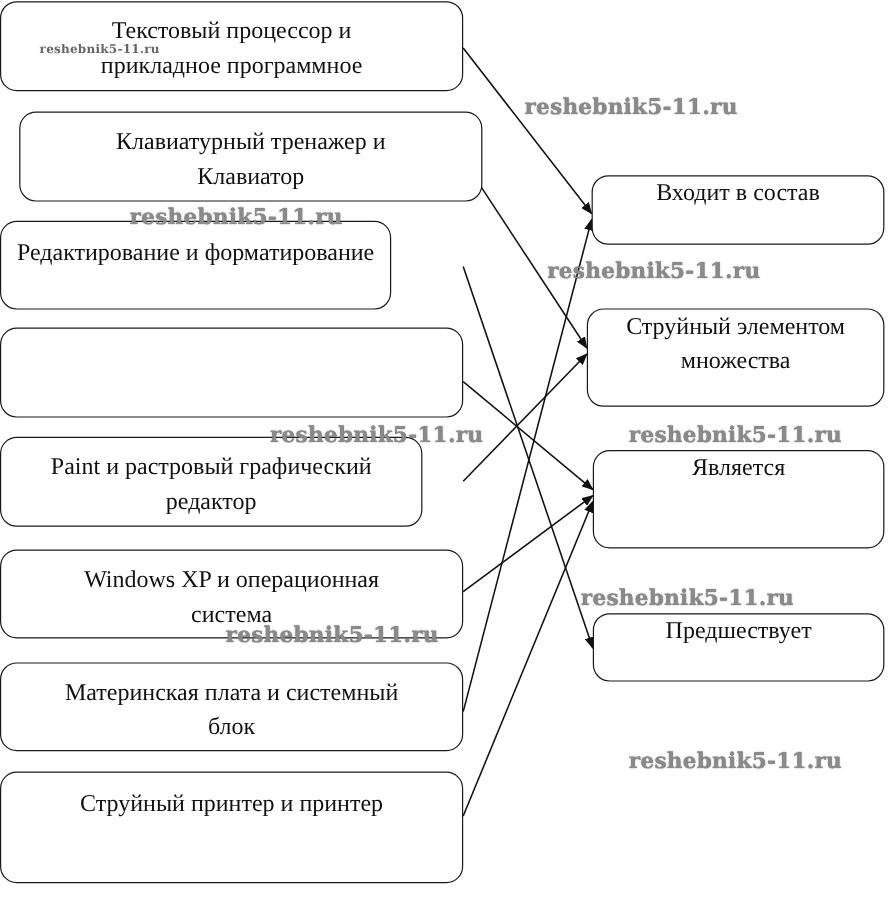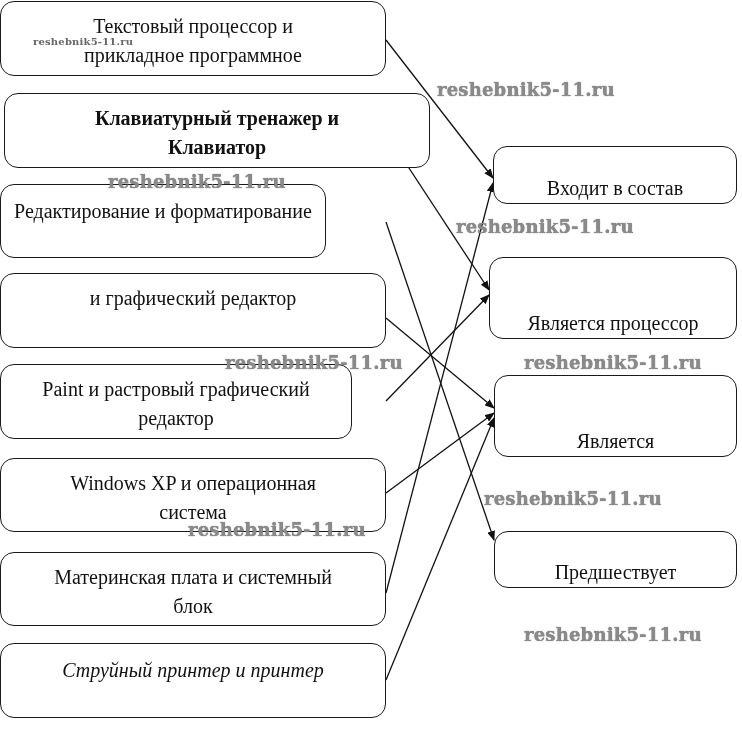--- a/index.html
+++ b/index.html
@@ -2,21 +2,21 @@
 <html><head>
 <meta charset="utf-8">
 <style>
   html, body { margin: 0; padding: 0; background: #ffffff; }
   body { width: 742px; height: 752px; position: relative; overflow: hidden;
          font-family: "Liberation Serif", "DejaVu Serif", serif; color: #111; }
   .box { position: absolute; box-sizing: border-box; border: 1.5px solid #1a1a1a;
          border-radius: 14px; background: #fff; display: flex; justify-content: center;
          text-align: center; font-size: 20px; line-height: 29px; padding: 0 8px; }
   .box.top { align-items: flex-start; padding-top: 10px; }
-  .box.mid { align-items: flex-end; }
+  .box.mid { align-items: flex-start; }
   .box span { display: block; }
   .wm { position: absolute; font-family: "DejaVu Serif", "Liberation Serif", serif;
         font-weight: bold; color: #8a8a8a; font-size: 18px; letter-spacing: 0.2px;
         text-shadow: 0 0 1px #555; white-space: nowrap; pointer-events: none; }
   .wm.small { font-size: 10px; color: #666; text-shadow: none; }
   svg#arrows { position: absolute; left: 0; top: 0; }
 </style>
 </head>
 <body>
 
@@ -37,76 +37,76 @@
       <line x1="386" y1="680" x2="494" y2="418" stroke="#111" stroke-width="1.3" marker-end="url(#ah)"></line>
     </g>
 </svg>
 
 <div class="box top" id="box-l1" style="left:0;top:1px;width:386px;height:75px;">
   <div>
       <span>Текстовый процессор и</span>
       <span>прикладное программное</span>
     </div>
 </div>
-<div class="box top" id="box-l2" style="left:4px;top:93px;width:426px;height:75px;font-weight:bold;">
+<div class="box top" id="box-l2" style="left:16px;top:93px;width:386px;height:75px;">
   <div>
       <span>Клавиатурный тренажер и</span>
       <span>Клавиатор</span>
     </div>
 </div>
 <div class="box top" id="box-l3" style="left:0;top:184px;width:326px;height:74px;padding-top:12px;">
   <div>
       <span>Редактирование и форматирование</span>
     </div>
 </div>
 <div class="box top" id="box-l4" style="left:0;top:273px;width:386px;height:75px;">
   <div>
-      <span>и графический редактор</span>
     </div>
 </div>
 <div class="box top" id="box-l5" style="left:0;top:364px;width:352px;height:75px;">
   <div>
       <span>Paint и растровый графический</span>
       <span>редактор</span>
     </div>
 </div>
 <div class="box top" id="box-l6" style="left:0;top:458px;width:386px;height:74px;">
   <div>
       <span>Windows XP и операционная</span>
       <span>система</span>
     </div>
 </div>
 <div class="box top" id="box-l7" style="left:0;top:552px;width:386px;height:74px;font-family:Liberation Serif, serif;">
   <div>
       <span>Материнская плата и системный</span>
       <span>блок</span>
     </div>
 </div>
-<div class="box top" id="box-l8" style="left:0;top:643px;width:386px;height:75px;padding-top:12px;font-style:italic;">
+<div class="box top" id="box-l8" style="left:0;top:643px;width:386px;height:93px;padding-top:12px;">
   <div>
       <span>Струйный принтер и принтер</span>
     </div>
 </div>
 
 <div class="box mid" id="box-r1" style="left:493px;top:146px;width:244px;height:58px;">
   <div>
       <span>Входит в состав</span>
     </div>
 </div>
 <div class="box mid" id="box-r2" style="left:489px;top:257px;width:248px;height:82px;">
   <div>
-      <span>Является процессор</span>
+      <span>Струйный элементом</span>
+      <span>множества</span>
     </div>
 </div>
 <div class="box mid" id="box-r3" style="left:494px;top:375px;width:243px;height:82px;">
   <div>
       <span>Является</span>
     </div>
 </div>
-<div class="box mid" id="box-r4" style="left:494px;top:511px;width:243px;height:57px;margin-top:20px;">
+<div class="box mid" id="box-r4" style="left:494px;top:511px;width:243px;height:57px;">
   <div>
       <span>Предшествует</span>
     </div>
 </div>
 
 <div class="wm small" style="left:33px;top:36px;">reshebnik5-11.ru</div>
 <div class="wm" style="left:437px;top:79px;">reshebnik5-11.ru</div>
 <div class="wm" style="left:108px;top:171px;">reshebnik5-11.ru</div>
 <div class="wm" style="left:456px;top:216px;">reshebnik5-11.ru</div>
 <div class="wm" style="left:225px;top:352px;">reshebnik5-11.ru</div>

